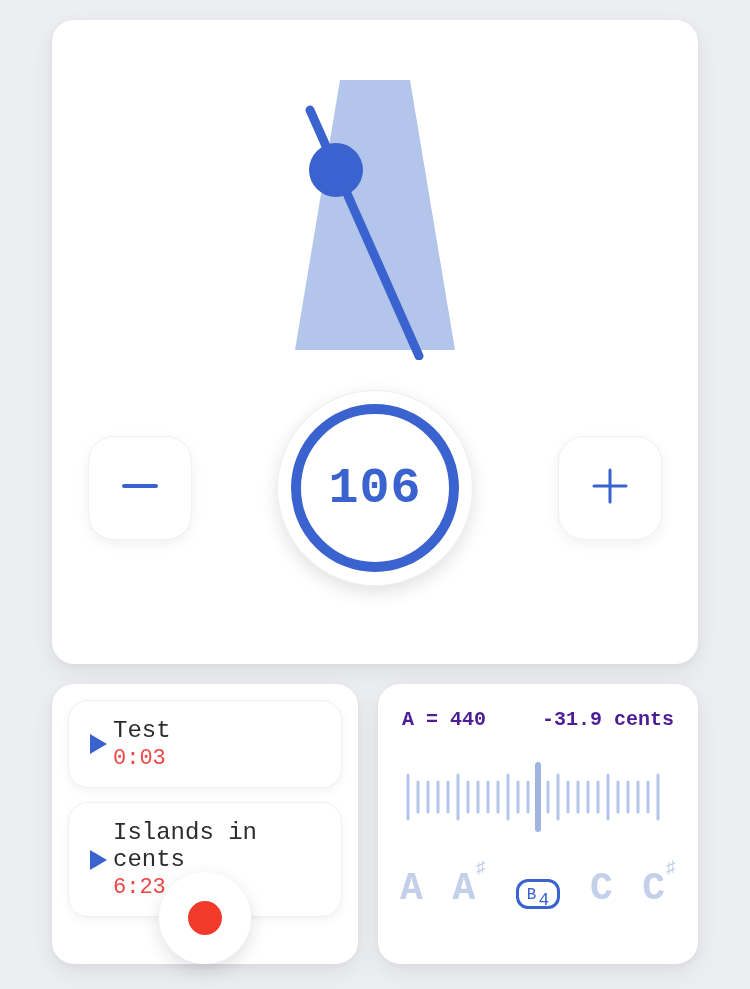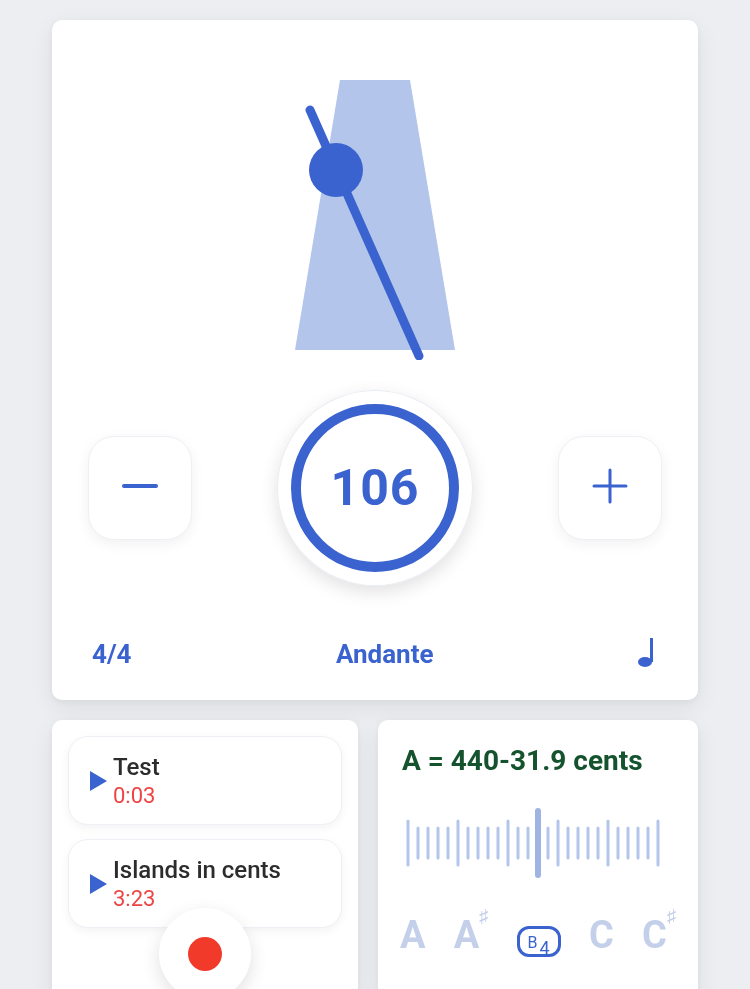--- a/index.html
+++ b/index.html
@@ -8,22 +8,23 @@
     height: 989px;
     background: #eceef2;
     font-family: -apple-system, BlinkMacSystemFont, "Segoe UI", Roboto, Helvetica, Arial, sans-serif;
     overflow: hidden;
   }
   .wrap {
     padding: 20px 52px 0 52px;
   }
   .card {
     background: #fff;
-    border-radius: 10px;
+    border-radius: 22px;
     box-shadow: 0 8px 24px rgba(0,0,0,0.07), 0 2px 6px rgba(0,0,0,0.04);
+    font-family: Liberation Mono, monospace;
   }
 
   
   .metro {
     padding: 40px 30px 28px 30px;
     display: flex;
     flex-direction: column;
     align-items: center;
   }
   .pendulum-box {
@@ -159,23 +160,24 @@
   
   .tuner-card {
     flex: 1 1 0;
     padding: 24px 20px 0 20px;
     display: flex;
     flex-direction: column;
     min-height: 280px;
   }
   .tuner-top {
     display: flex;
-    font-size: 28px;
+    justify-content: space-between;
+    font-size: 20px;
     font-weight: 700;
-    color: #14532d;
+    color: #4c1d95;
     margin-bottom: 26px;
     padding: 0 4px;
   }
   .tuner-scale {
     display:flex;
     justify-content:center;
     margin-bottom: 30px;
   }
   .notes-row {
     display: flex;
@@ -246,30 +248,20 @@
       <div class="sq-btn">
         <span>
           <svg width="52" height="52" viewBox="0 0 52 52">
             <line x1="10" y1="26" x2="42" y2="26" stroke="#3a63cf" stroke-width="3" stroke-linecap="round"></line>
             <line x1="26" y1="10" x2="26" y2="42" stroke="#3a63cf" stroke-width="3" stroke-linecap="round"></line>
           </svg>
         </span>
       </div>
     </div>
 
-    <div class="meta-row">
-      <span class="ts">4/4</span>
-      <span class="tempo-name">Andante</span>
-      <span class="note">
-        <svg width="20" height="32" viewBox="0 0 20 32">
-          <ellipse cx="7" cy="26" rx="7" ry="5" fill="#3a63cf"></ellipse>
-          <rect x="12" y="2" width="3" height="24" fill="#3a63cf"></rect>
-        </svg>
-      </span>
-    </div>
   </div>
 
   <div class="bottom">
 
     <div class="card rec-card">
       <div class="track">
         <span class="play-tri">
           <svg width="26" height="26" viewBox="0 0 26 26">
               <path d="M5 3 L22 13 L5 23 Z" fill="#3a63cf"></path>
             </svg>
@@ -280,21 +272,21 @@
         </div>
       </div>
       <div class="track">
         <span class="play-tri">
           <svg width="26" height="26" viewBox="0 0 26 26">
               <path d="M5 3 L22 13 L5 23 Z" fill="#3a63cf"></path>
             </svg>
         </span>
         <div>
           <div class="title">Islands in cents</div>
-          <div class="time">3:23</div>
+          <div class="time">6:23</div>
         </div>
       </div>
       <div class="rec-btn"></div>
     </div>
 
     <div class="card tuner-card">
       <div class="tuner-top">
         <span>A = 440</span>
         <span>-31.9 cents</span>
       </div>

